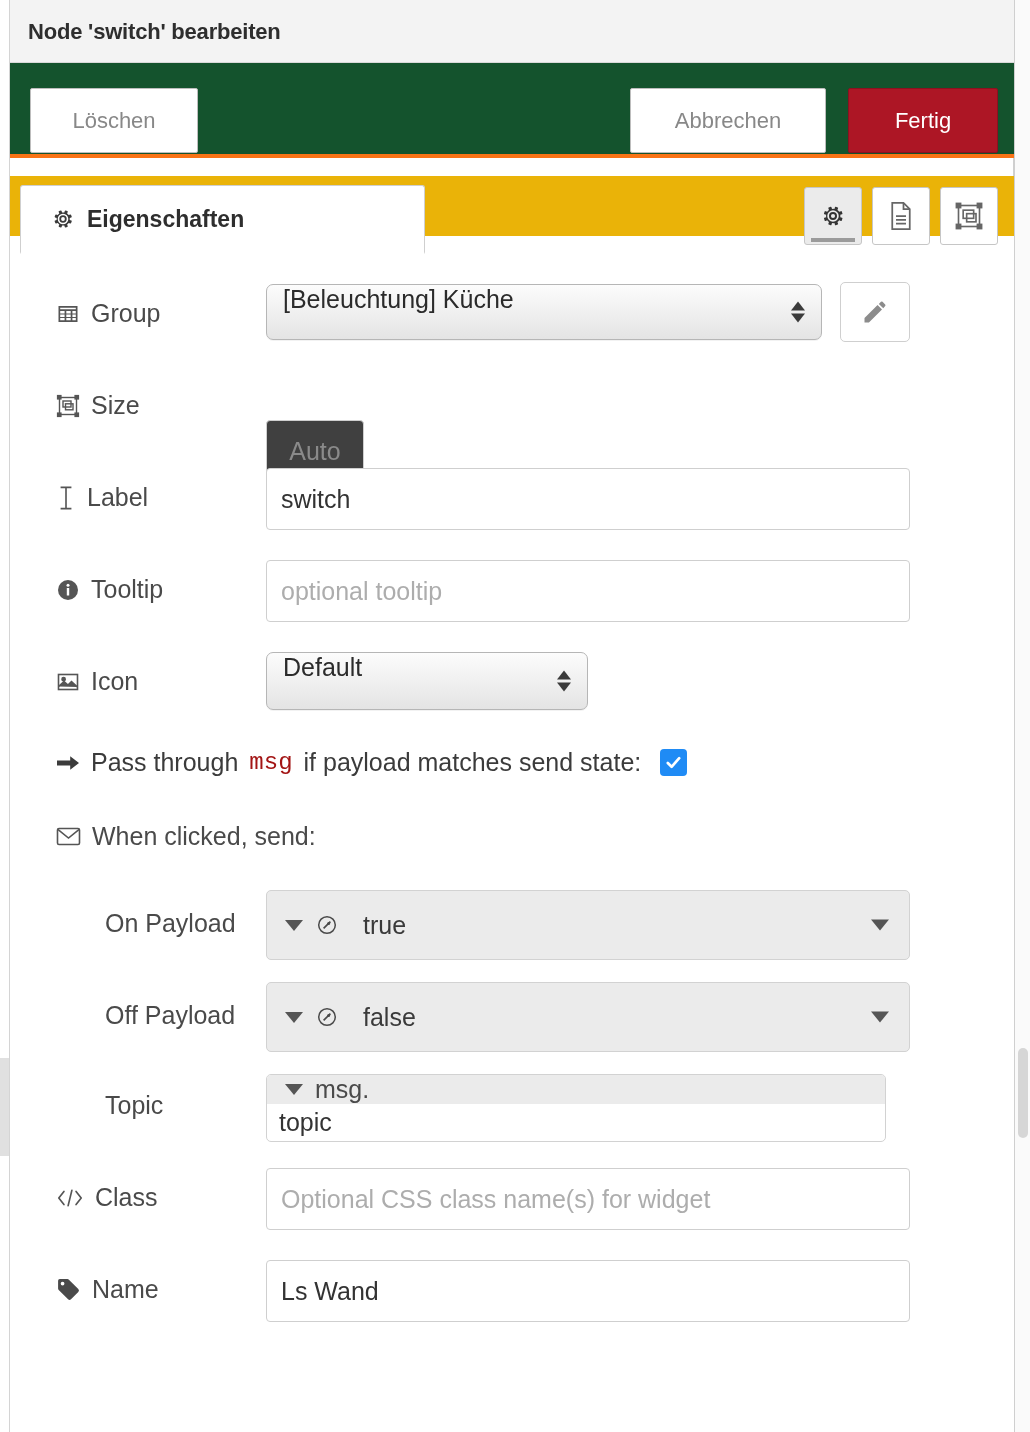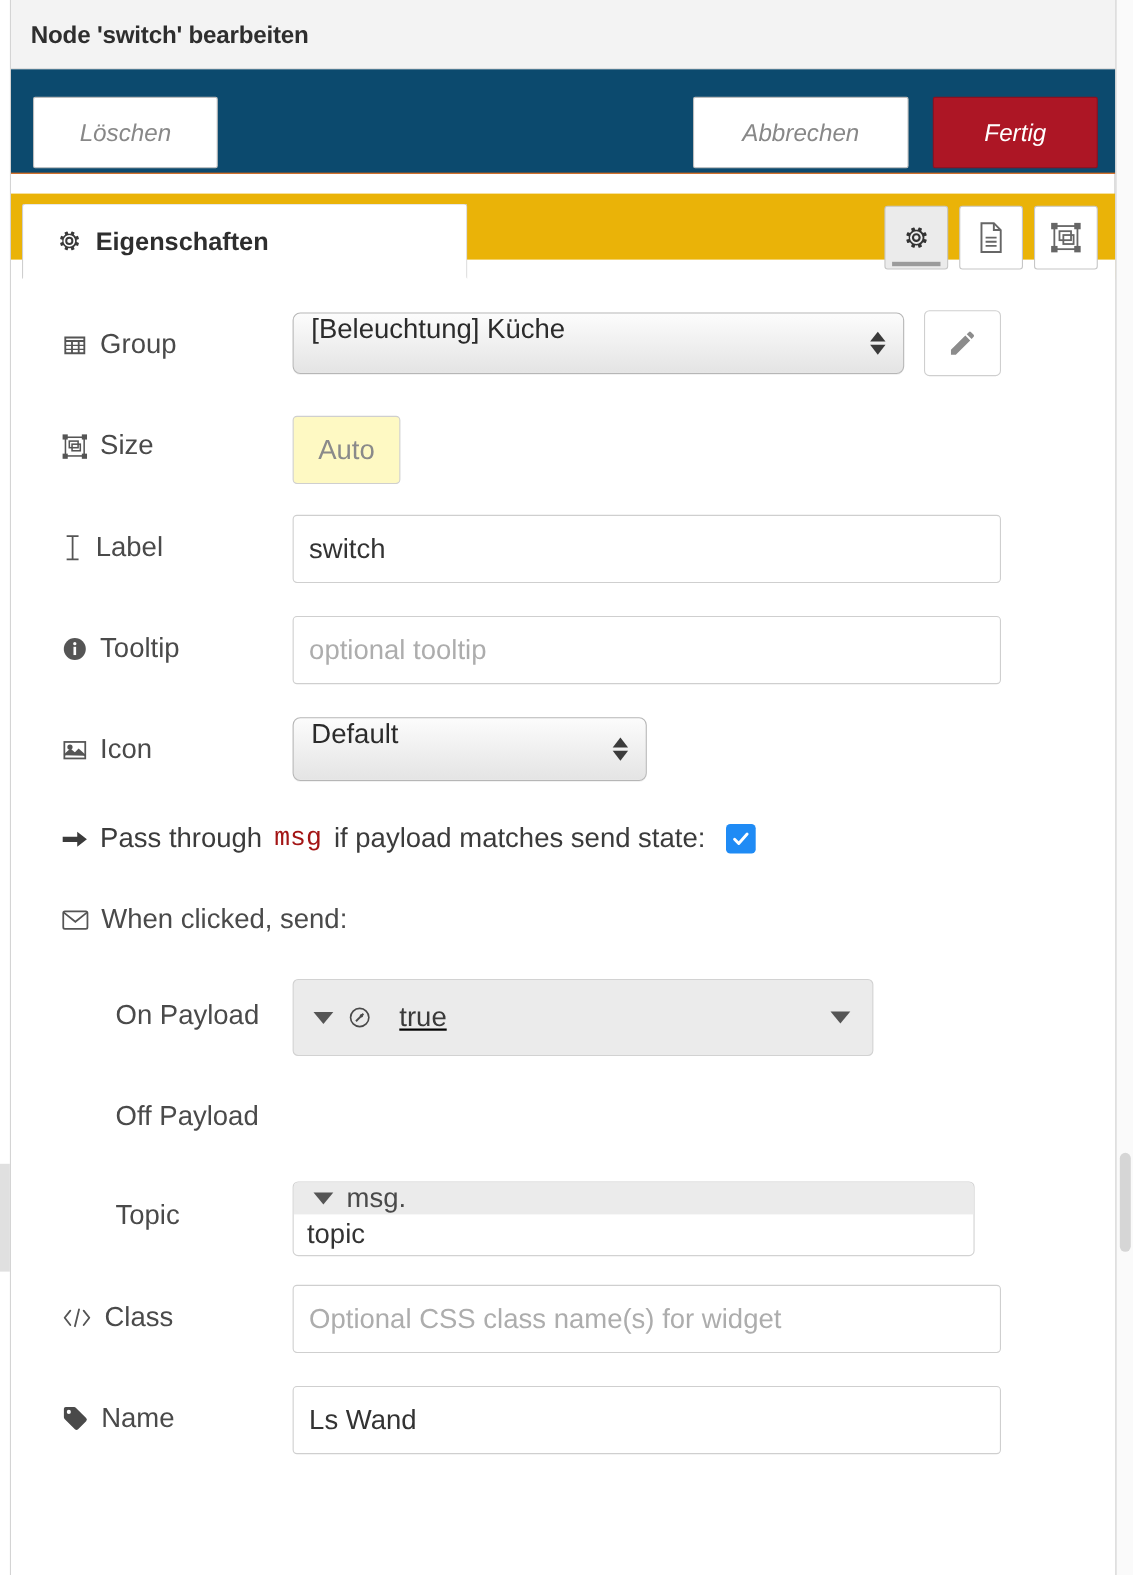--- a/index.html
+++ b/index.html
@@ -48,23 +48,22 @@
   .titlebar-text {
     position: absolute; left: 18px; top: 19px;
     font-size: 22px; font-weight: bold; color: #2e2e2e;
     letter-spacing: -0.2px;
   }
 
   
   .buttonbar {
     position: absolute; left: 0; top: 63px;
     width: 1004px; height: 95px;
-    background: #0c4a6e;
-    border-bottom: 1px solid #f97316;
-    font-style: italic;
+    background: #14532d;
+    border-bottom: 4px solid #f97316;
   }
   .btn {
     position: absolute;
     display: flex; align-items: center; justify-content: center;
     font-size: 22px;
     border-radius: 2px;
     cursor: pointer;
     user-select: none;
   }
   .btn-delete {
@@ -171,26 +170,27 @@
     width: 0; height: 0;
     border-left: 7px solid transparent;
     border-right: 7px solid transparent;
   }
   .tri-up { border-bottom: 9px solid #3b3b3b; }
   .tri-dn { border-top: 9px solid #3b3b3b; }
 
   
   .size-btn {
     position: absolute;
-    background: #fef9c3;
+    background: #404040;
     border: 1px solid #cfcfcf;
     border-radius: 4px;
     display: flex; align-items: center; justify-content: center;
     font-size: 25px; color: #8a8a8a;
     cursor: pointer;
+    margin-top: 42px;
   }
   
   .edit-btn {
     position: absolute;
     background: #ffffff;
     border: 1px solid #cfcfcf;
     border-radius: 5px;
     display: flex; align-items: center; justify-content: center;
     cursor: pointer;
   }
@@ -462,38 +462,52 @@
             <rect x="1.5" y="2.5" width="22" height="16" rx="1.5"></rect>
             <path d="M1.8 3.4L12.5 12 23.2 3.4"></path>
           </svg>
         </span>
         <span>When clicked, send:</span>
       </div>
 
       <div class="flabel indent" style="top:673px">
         <span>On Payload</span>
       </div>
-      <div class="typedinput" style="left:256px; top:654px; width:528px; height:70px;text-decoration:underline;">
+      <div class="typedinput" style="left:256px; top:654px; width:644px; height:70px;">
         <span class="ti-left">
           <span class="caret-dn"></span>
           <span class="ico">
             <svg width="24" height="24" viewBox="0 0 24 24" fill="none" stroke="#4a4a4a" stroke-width="1.5">
               <circle cx="12" cy="12" r="8.3"></circle>
               <path d="M8.6 15.4L15.4 8.6" stroke-width="1.7"></path>
               <circle cx="13.6" cy="10.4" r="1.5" fill="#4a4a4a" stroke="none"></circle>
             </svg>
           </span>
         </span>
         <span class="ti-value">true</span>
         <span class="ti-right-caret"></span>
       </div>
 
       <div class="flabel indent" style="top:765px">
         <span>Off Payload</span>
       </div>
+      <div class="typedinput" style="left:256px; top:746px; width:644px; height:70px;">
+        <span class="ti-left">
+          <span class="caret-dn"></span>
+          <span class="ico">
+            <svg width="24" height="24" viewBox="0 0 24 24" fill="none" stroke="#4a4a4a" stroke-width="1.5">
+              <circle cx="12" cy="12" r="8.3"></circle>
+              <path d="M8.6 15.4L15.4 8.6" stroke-width="1.7"></path>
+              <circle cx="13.6" cy="10.4" r="1.5" fill="#4a4a4a" stroke="none"></circle>
+            </svg>
+          </span>
+        </span>
+        <span class="ti-value">false</span>
+        <span class="ti-right-caret"></span>
+      </div>
 
       <div class="flabel indent" style="top:855px">
         <span>Topic</span>
       </div>
       <div class="topicinput" style="left:256px; top:838px; width:620px; height:68px;">
         <span class="topic-prefix">
           <span class="caret-dn"></span>
           <span>msg.</span>
         </span>
         <input class="topic-field" value="topic" style="">

